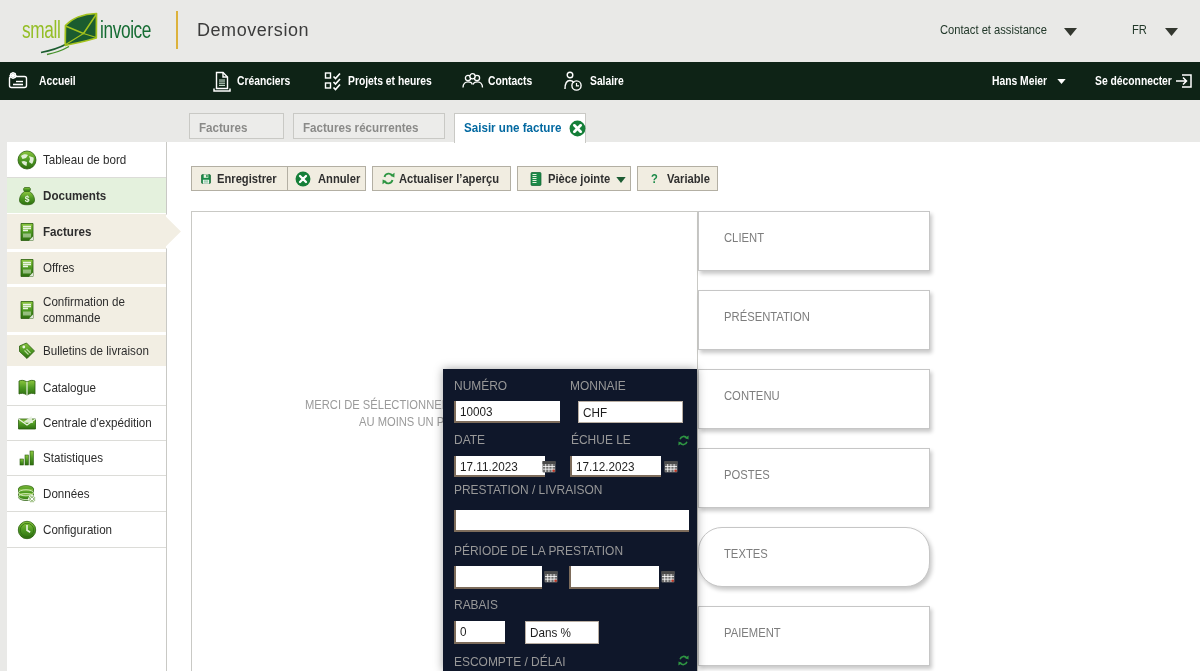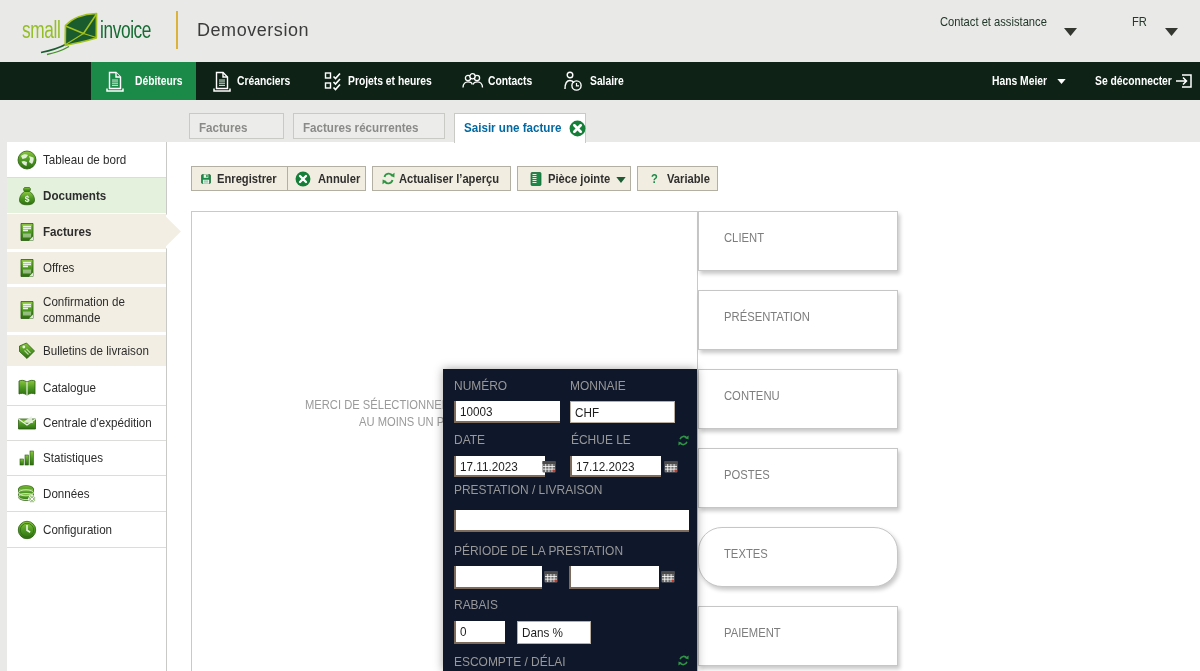--- a/index.html
+++ b/index.html
@@ -5,21 +5,21 @@
   * { margin:0; padding:0; box-sizing:border-box; }
   html,body { width:1200px; height:671px; overflow:hidden; font-family:"Liberation Sans", sans-serif; }
   body { position:relative; background:#e9e9e7; }
   .abs { position:absolute; }
   .sx { display:inline-block; transform:scaleX(.86); transform-origin:0 50%; white-space:nowrap; }
   .sx9 { display:inline-block; transform:scaleX(.9); transform-origin:0 50%; white-space:nowrap; }
   
   #header { left:0; top:0; width:1200px; height:62px; background:#e9e9e7; }
   #golddiv { left:176px; top:11px; width:2px; height:38px; background:#dcb23c; }
   #demover { left:197px; top:20px; font-size:18px; color:#3b3b3b; letter-spacing:0.55px; }
-  .hdr-r { top:14px; font-size:13px; color:#22382a; }
+  .hdr-r { top:22px; font-size:13px; color:#22382a; }
   
   #nav { left:0; top:62px; width:1200px; height:38px; background:#0e2316; }
   .nav-it { position:absolute; top:0; height:38px; display:flex; align-items:center; color:#fff; font-weight:bold; font-size:12px; }
   .nav-act { background:#1b8a48; }
   
   .tab { position:absolute; top:113px; height:26px; background:#ececea; border:1px solid #c9c9c5; color:#8a8a88; font-weight:bold; font-size:13.5px; line-height:27px; }
   .tab-act { height:30px; background:#fff; border-bottom:none; color:#0369a1; }
   
   #contentbg { left:7px; top:142px; width:1193px; height:529px; background:#fff; }
   
@@ -27,29 +27,29 @@
   .sb-row { position:absolute; left:7px; width:159px; display:flex; align-items:center; font-size:13.5px; color:#2d2d2d; }
   .sb-row .ic { position:absolute; left:10px; width:20px; height:20px; }
   .sb-row .tx { position:absolute; left:36px; line-height:16px; }
   .sb-sep { position:absolute; left:7px; width:159px; height:1px; background:#dcdcd8; }
   
   .btn { position:absolute; top:166px; height:25px; background:#f1ede1; border:1px solid #b3afa3; color:#2f2f2f; font-weight:bold; font-size:13px; }
   
   #panel { left:191px; top:211px; width:507px; height:470px; background:#fff; border:1px solid #c9c9c5; }
   .msg { position:absolute; color:#9a9a9a; font-size:13px; }
   
-  .card { position:absolute; left:698px; width:200px; height:60px; background:#fff; border:1px solid #c6c6c6; box-shadow:2px 3px 4px rgba(0,0,0,.22); }
+  .card { position:absolute; left:698px; width:232px; height:60px; background:#fff; border:1px solid #c6c6c6; box-shadow:2px 3px 4px rgba(0,0,0,.22); }
   .card span { position:absolute; left:25px; top:19px; font-size:12.5px; color:#7d7d7d; }
   
   #form { left:443px; top:369px; width:254px; height:302px; background:#0f172a; box-shadow:0 0 9px rgba(0,0,0,.36); }
   .flabel { position:absolute; font-size:13px; color:#989898; }
   .flabel .sx9 { transform:scaleX(.92); }
   .fin { position:absolute; border-left:2px solid #7d6c5b; border-bottom:2px solid #7d6c5b; background:#fff; }
   .fin .v, .fbox .v { position:absolute; left:4px; top:3px; font-size:13px; color:#1d1d1d; }
-  .fbox { position:absolute; border:1px solid #b9aea2; background:#fff; }
+  .fbox { position:absolute; border:1px solid #b9aea2; background:#fff;margin-left:8px; }
   .ref,.cal { position:absolute; }
 </style>
 </head>
 <body>
 <div id="header" class="abs"></div>
 <div id="contentbg" class="abs"></div>
 <div id="golddiv" class="abs"></div>
 <div id="demover" class="abs">Demoversion</div>
 
 <div id="logo" class="abs" style="left:0;top:0;width:200px;height:60px;">
@@ -67,29 +67,29 @@
 <div class="abs hdr-r" style="left:940px;"><span class="sx">Contact et assistance</span></div>
 <svg class="abs" style="left:1064px;top:28px;" width="13" height="8" viewBox="0 0 13 8">
     <path d="M0 0 H13 L6.5 8 Z" fill="#33372f"></path>
   </svg>
 <div class="abs hdr-r" style="left:1132px;"><span class="sx">FR</span></div>
 <svg class="abs" style="left:1165px;top:28px;" width="13" height="8" viewBox="0 0 13 8">
     <path d="M0 0 H13 L6.5 8 Z" fill="#33372f"></path>
   </svg>
 
 <div id="nav" class="abs">
-  <div class="nav-it nav-act" style="left:91px;width:105px;">
-    <svg style="position:absolute;left:13px;top:8px;" width="22" height="23" viewBox="0 0 22 23" fill="none" stroke="#fff" stroke-width="1.4">
-      <path d="M5.5 2.5 H12 L16.5 7 V18.5 H5.5 Z"></path>
-      <path d="M12 2.5 V7 H16.5" fill="#1b8a48"></path>
-      <rect x="8" y="9.5" width="6" height="6.5" fill="#cfe6d4" stroke="none"></rect>
-      <path d="M8 11 h6 M8 12.8 h6 M8 14.6 h6" stroke="#1b8a48" stroke-width="0.9"></path>
-      <path d="M3 18.5 V21 H19 V18.5" stroke-width="1.5"></path>
-    </svg>
-    <span class="sx" style="position:absolute;left:44px;top:12px;line-height:14px;">Débiteurs</span>
+  <div class="nav-it" style="left:0;width:91px;">
+    <svg style="position:absolute;left:7px;top:9px;" width="21" height="20" viewBox="0 0 21 20" fill="none" stroke="#fff" stroke-width="1.4">
+      <rect x="2.5" y="5.5" width="17" height="11" rx="2"></rect>
+      <path d="M6 13.5 H16" stroke-width="1.6"></path>
+      <path d="M9 10.5 H16"></path>
+      <circle cx="6" cy="4.5" r="2.6" fill="#0e2316" stroke-width="1.3"></circle>
+      <path d="M6 1 V8 M2.5 4.5 H9.5 M3.6 2.1 L8.4 6.9 M8.4 2.1 L3.6 6.9" stroke-width="1.1"></path>
+    </svg>
+    <span class="sx" style="position:absolute;left:39px;top:12px;line-height:14px;">Accueil</span>
   </div>
   <div class="nav-it" style="left:196px;width:119px;">
     <svg style="position:absolute;left:15px;top:8px;" width="22" height="23" viewBox="0 0 22 23" fill="none" stroke="#fff" stroke-width="1.4">
       <path d="M5.5 2.5 H12 L16.5 7 V18.5 H5.5 Z"></path>
       <path d="M12 2.5 V7 H16.5"></path>
       <rect x="8" y="9.5" width="6" height="6.5" fill="#cfe6d4" stroke="none"></rect>
       <path d="M8 11 h6 M8 12.8 h6 M8 14.6 h6" stroke="#0e2316" stroke-width="0.9"></path>
       <path d="M3 18.5 V21 H19 V18.5" stroke-width="1.5"></path>
     </svg>
     <span class="sx" style="position:absolute;left:41px;top:12px;line-height:14px;">Créanciers</span>

